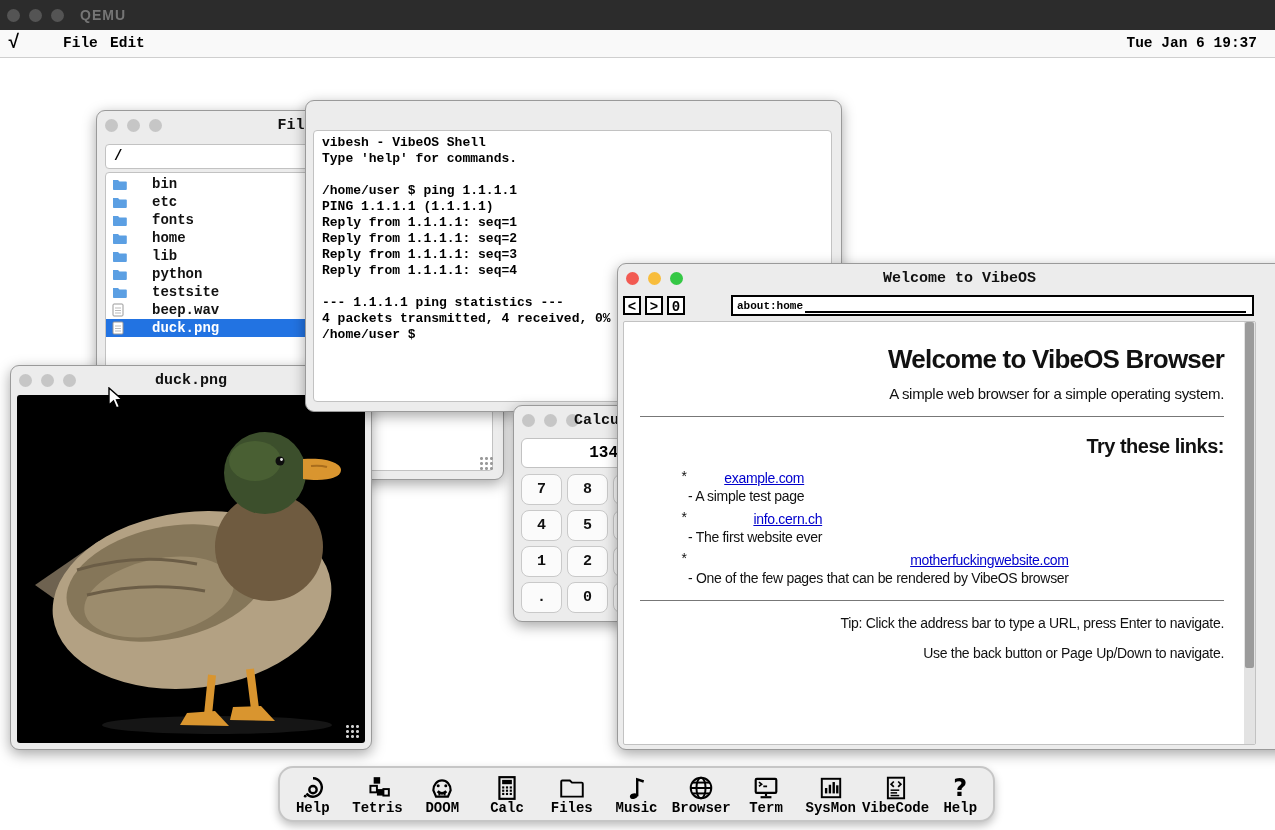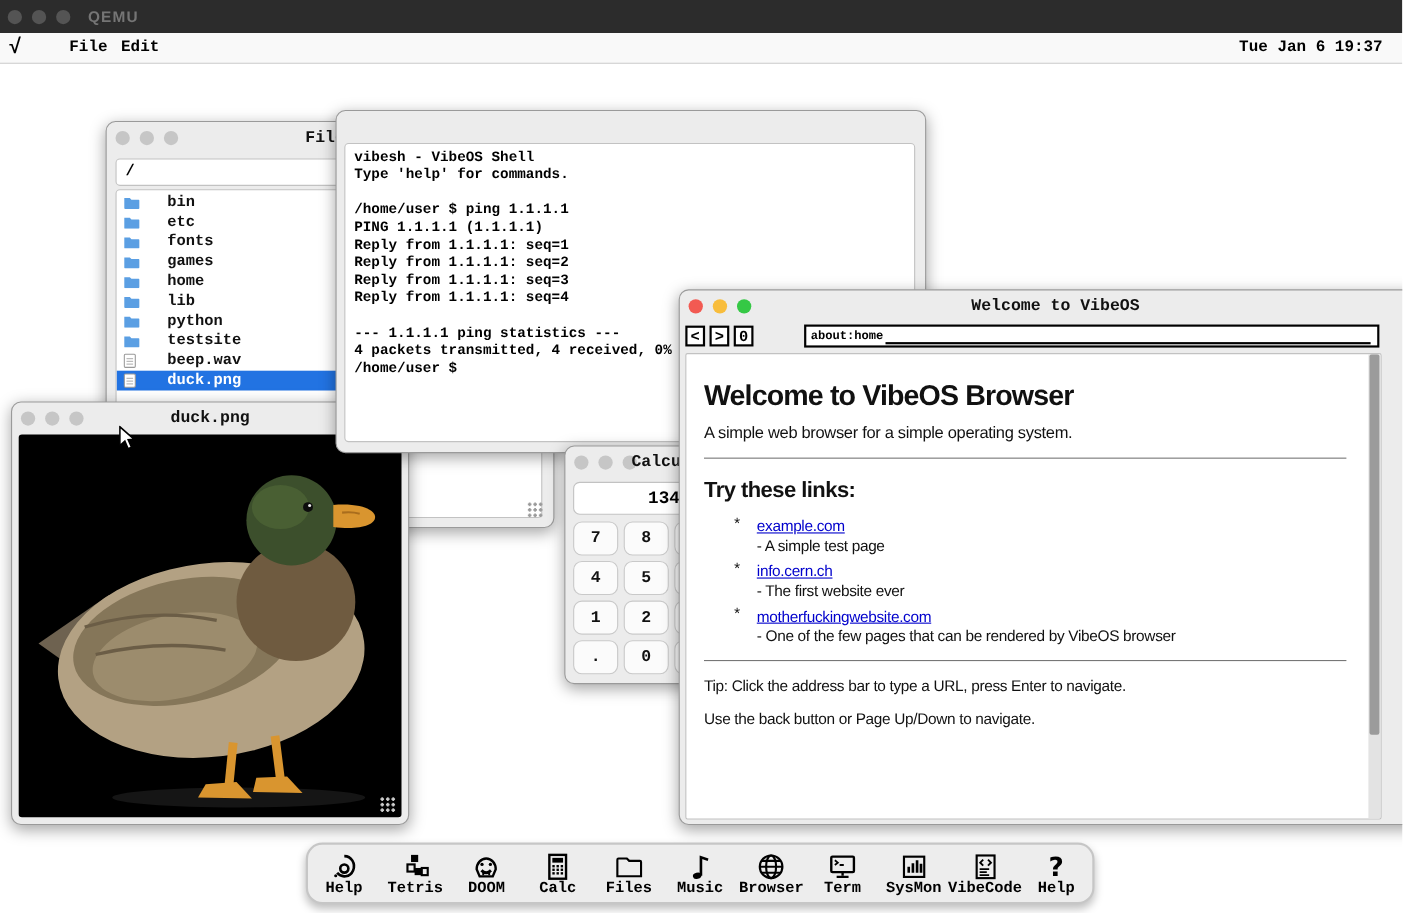--- a/index.html
+++ b/index.html
@@ -61,21 +61,21 @@
   
   #win-browser{left:617px;top:263px;width:641px;height:485px;z-index:5;padding-left:42px;}
   .browser-toolbar{position:absolute;left:5px;top:30px;width:631px;height:23px;display:flex;gap:4px;align-items:center;}
   .nav-btn{width:18px;height:19px;background:#fff;border:2px solid #000;font-size:14px;font-weight:bold;
            text-align:center;line-height:18px;box-sizing:border-box;}
   .addr-bar{flex:1;height:21px;background:#fff;border:2px solid #000;box-sizing:border-box;display:flex;align-items:center;
             padding:0 4px;font-size:11px;font-weight:bold;margin-left:42px;}
   .addr-caret{flex:1;border-bottom:2px solid #000;height:13px;margin-left:2px;margin-right:2px;}
   .browser-pane{left:5px;top:57px;width:631px;height:422px;border-radius:2px;overflow:hidden;}
   .page{position:absolute;left:0;top:0;right:11px;bottom:0;padding:12px 20px 0 16px;
-        font-family:"Liberation Sans",sans-serif;letter-spacing:-0.3px;color:#111;}
+        font-family:"Liberation Sans",sans-serif;letter-spacing:-0.3px;color:#111;text-align:right;}
   .page h1{font-size:26px;margin:10px 0 10px 0;letter-spacing:-0.8px;}
   .page .sub{font-size:15px;margin:0 0 14px 0;}
   .page hr{border:none;border-top:1px solid #777;margin:10px 0;}
   .page h2{font-size:20px;margin:18px 0 12px 0;letter-spacing:-0.5px;}
   .linkrow{display:flex;margin:3px 0 2px 26px;font-size:14px;}
   .bullet{width:22px;flex:0 0 22px;font-family:"Liberation Mono",monospace;}
   .linkbody a,.weblink{color:#0000cc;text-decoration:underline;cursor:pointer;font-size:14px;}
   .linkdesc{font-size:14px;margin:2px 0 4px 0;}
   .tip{font-size:14px;margin:14px 0 0 0;}
   .scrollbar{position:absolute;right:0;top:0;width:11px;bottom:0;background:#e3e3e3;}
@@ -138,28 +138,20 @@
           </span>
         <span>etc</span>
       </div>
       <div class="file-row">
         <span class="ficon">
             <svg width="15" height="12" viewBox="0 0 15 12">
               <path d="M1,2 h5 l1.5,1.5 H14 a0.8,0.8 0 0 1 0.8,0.8 V11 a1,1 0 0 1 -1,1 H1.8 A0.8,0.8 0 0 1 1,11.2 Z" fill="#5b9fe3"></path>
             </svg>
           </span>
         <span>fonts</span>
-      </div>
-      <div class="file-row">
-        <span class="ficon">
-            <svg width="15" height="12" viewBox="0 0 15 12">
-              <path d="M1,2 h5 l1.5,1.5 H14 a0.8,0.8 0 0 1 0.8,0.8 V11 a1,1 0 0 1 -1,1 H1.8 A0.8,0.8 0 0 1 1,11.2 Z" fill="#5b9fe3"></path>
-            </svg>
-          </span>
-        <span>games</span>
       </div>
       <div class="file-row">
         <span class="ficon">
             <svg width="15" height="12" viewBox="0 0 15 12">
               <path d="M1,2 h5 l1.5,1.5 H14 a0.8,0.8 0 0 1 0.8,0.8 V11 a1,1 0 0 1 -1,1 H1.8 A0.8,0.8 0 0 1 1,11.2 Z" fill="#5b9fe3"></path>
             </svg>
           </span>
         <span>home</span>
       </div>
       <div class="file-row">

